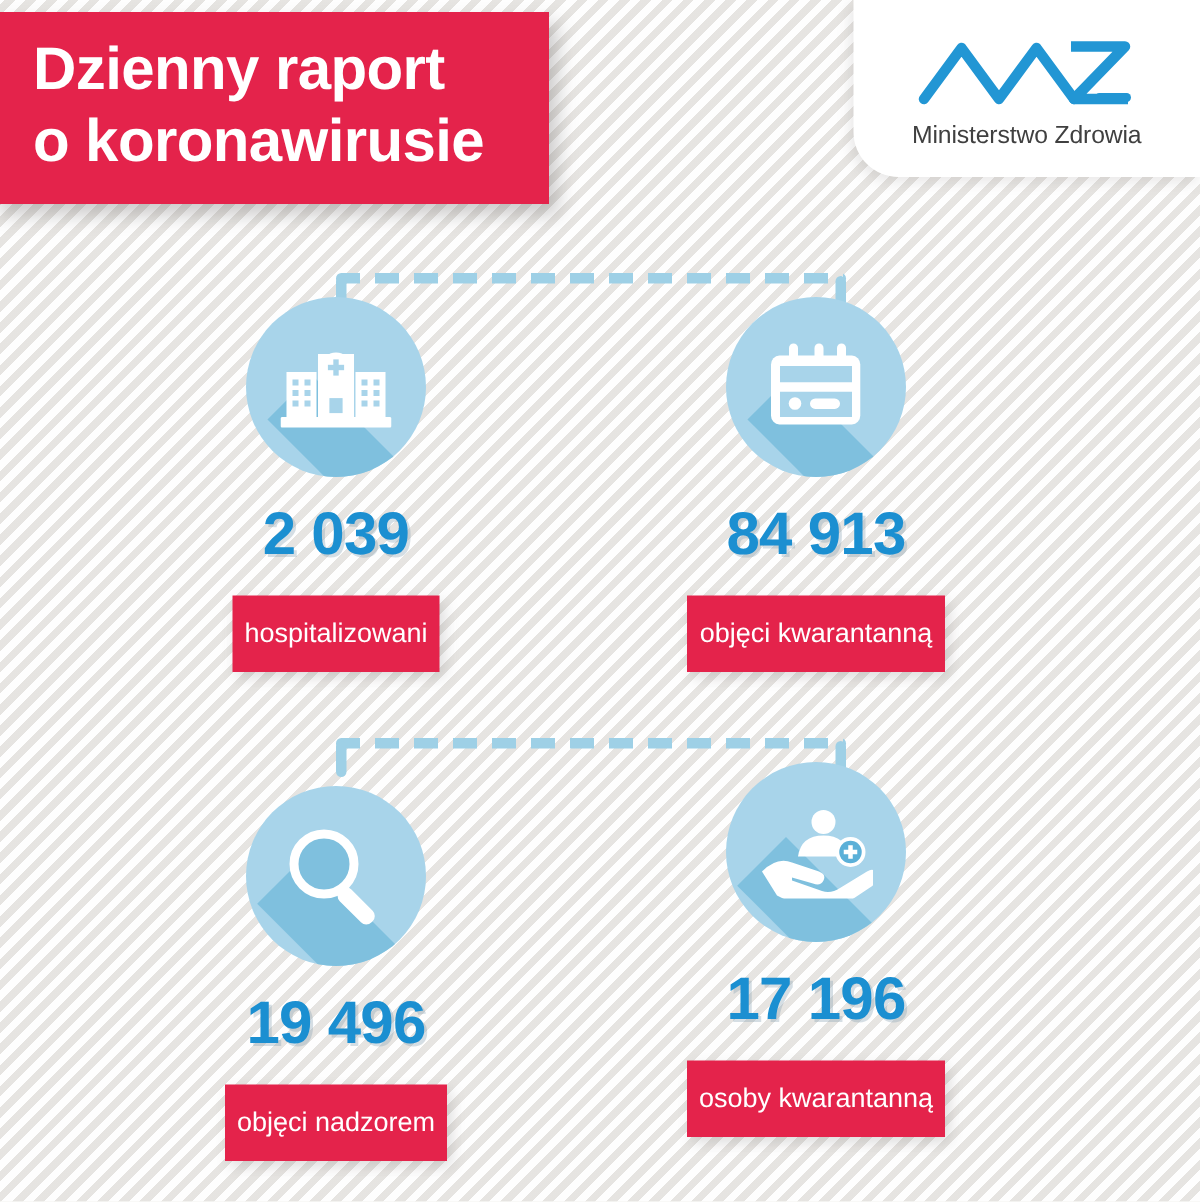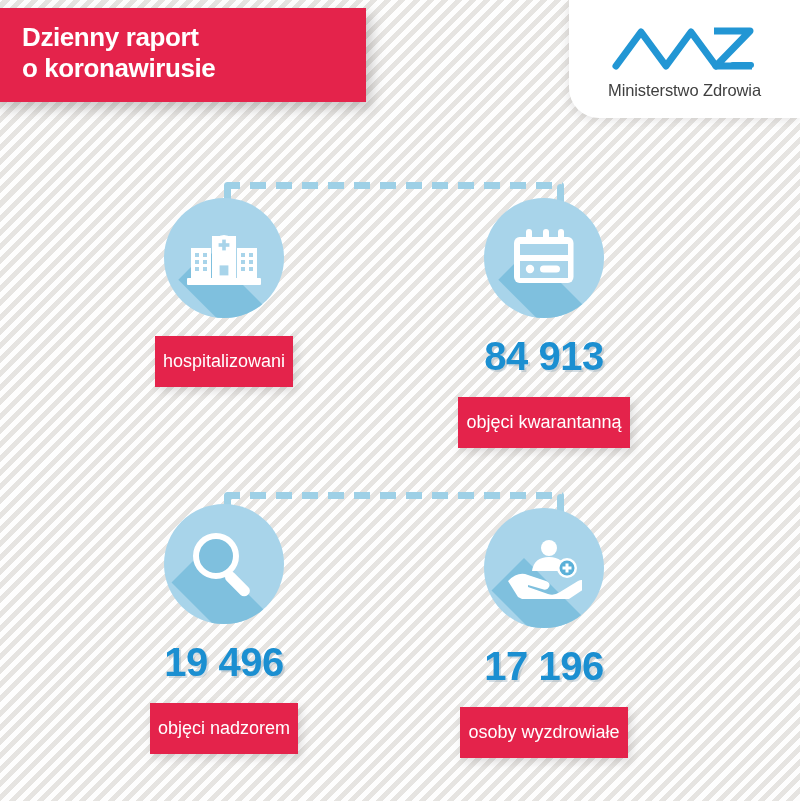--- a/index.html
+++ b/index.html
@@ -36,21 +36,21 @@
     width: 372px;
     padding: 14px 16px 18px 28px;
     box-sizing: border-box;
     background: #e4234b;
     box-shadow: 6px 7px 12px rgba(90,85,85,0.30);
     z-index: 5;
   }
   #title-banner .tline {
     color: #ffffff;
     font-weight: bold;
-    font-size: 26px;
+    font-size: 40px;
     line-height: 1.20;
     letter-spacing: -0.4px;
     white-space: nowrap;
   }
 
   
   #logo-card {
     position: absolute;
     right: 0px;
     top: 0px;
@@ -148,21 +148,21 @@
     line-height: 1.30;
     text-align: center;
     padding: 14px 8px;
     box-sizing: border-box;
     box-shadow: 3px 4px 9px rgba(100,95,95,0.22);
   }
 
   
   #stat-hospitalized   { left: 64px;  top: 198px; }
   #stat-quarantine     { left: 384px; top: 198px; justify-content: space-between; }
-  #stat-surveillance   { left: 64px;  top: 504px; }
+  #stat-surveillance   { left: 64px;  top: 524px; }
   #stat-recovered      { left: 384px; top: 508px; }
 
   #connector-top    { left: 224px; top: 182px; width: 340px; }
   #connector-bottom { left: 224px; top: 492px; width: 340px; }
 </style>
 </head>
 <body>
 
 <div id="poster">
 
@@ -217,20 +217,21 @@
             <rect x="16" y="39" width="4" height="4"></rect>
           <rect x="54" y="25" width="4" height="4"></rect>
             <rect x="62" y="25" width="4" height="4"></rect>
           <rect x="54" y="32" width="4" height="4"></rect>
             <rect x="62" y="32" width="4" height="4"></rect>
           <rect x="54" y="39" width="4" height="4"></rect>
             <rect x="62" y="39" width="4" height="4"></rect>
         </g>
       </svg>
     </div>
+    <div class="stat-number">2 039</div>
     <div class="stat-label">
       <div>hospitalizowani</div>
     </div>
   </div>
 
   <div class="stat" id="stat-quarantine">
     <div class="icon-circle">
       <div class="shadow" style="width:130px;height:42px;top:52px;left:44px;transform:rotate(45deg);transform-origin:left top;"></div>
       <svg width="62" height="62" viewBox="0 0 62 62">
         <g fill="#ffffff">
@@ -280,17 +281,17 @@
         <circle cx="61" cy="31" r="10" fill="#ffffff"></circle>
         <circle cx="61" cy="31" r="7.5" fill="#5bb0d8"></circle>
         <g fill="#ffffff">
           <rect x="59.5" y="26.5" width="3" height="9"></rect>
           <rect x="56.5" y="29.5" width="9" height="3"></rect>
         </g>
       </svg>
     </div>
     <div class="stat-number">17 196</div>
     <div class="stat-label">
-      <div>osoby wyzdrowiałe</div>
+      <div>osoby kwarantanną</div>
     </div>
   </div>
 
 </div>
 
 </body></html>

